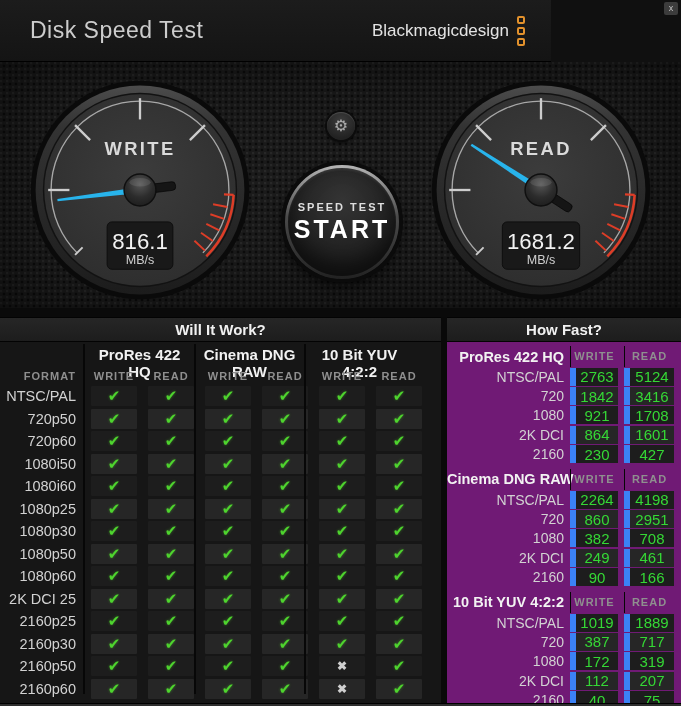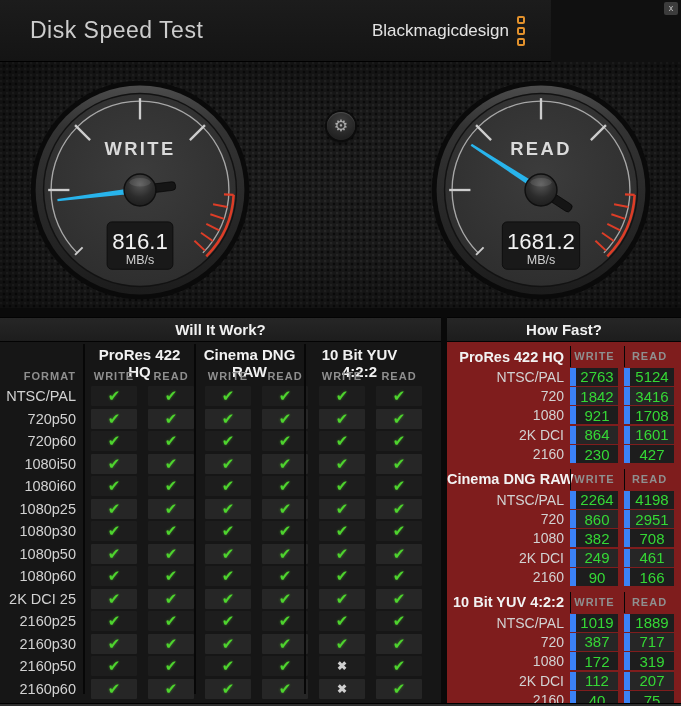--- a/index.html
+++ b/index.html
@@ -59,21 +59,21 @@
     box-shadow:inset 0 -12px 22px rgba(0,0,0,.55), inset 0 2px 2px rgba(255,255,255,.08);
     display:flex; flex-direction:column; align-items:center; justify-content:center; gap:2px;
   }
   .start-line1{ font-size:11px; font-weight:bold; letter-spacing:2px; color:#dedede; }
   .start-line2{ font-size:25px; font-weight:bold; letter-spacing:3px; color:#fff; }
   
   .divider-h{ position:absolute; top:308px; left:0; width:681px; height:9px; background:#0a0a0a; }
   .lower{ position:absolute; top:317px; left:0; width:681px; bottom:0; display:flex; }
   .panel-left{ width:441px; background:#161616; position:relative; }
   .panel-gap{ width:6px; background:#090909; }
-  .panel-right{ flex:1; background:#7f1d1d; position:relative; }
+  .panel-right{ flex:1; background:#701a75; position:relative; }
   .sec-title{
     height:25px; line-height:24px; text-align:center; font-weight:bold; font-size:15px;
     color:#f0f0f0; background:linear-gradient(#262626,#1d1d1d);
     border-top:1px solid #030303; border-bottom:1px solid #030303;
   }
   
   .wiw-body{ position:relative; padding-top:4px; }
   .wiw-ghead{ display:grid; grid-template-columns:80px 101px 101px 101px; column-gap:9px; height:22px; align-items:center; }
   .wiw-gname{ text-align:center; font-weight:bold; font-size:15px; color:#f2f2f2; }
   .wiw-row{ display:grid; grid-template-columns:80px 46px 46px 46px 46px 46px 46px; column-gap:11px; align-items:center; }
@@ -202,20 +202,26 @@
       <polygon points="-1.2,-86 1.2,-86 3.4,13 -3.4,13" fill="#28b4ec"></polygon>
     </g>
     <circle r="16.5" fill="url(#hubG)" stroke="#0f0f0f" stroke-width="1.5"></circle>
     <ellipse cx="0" cy="-8" rx="11" ry="4.5" fill="rgba(255,255,255,0.10)"></ellipse>
   </svg>
 
   <div class="gear-btn">
     <span class="gear-glyph">⚙</span>
   </div>
 
+  <div class="start-outer">
+    <div class="start-inner">
+      <div class="start-line1">SPEED TEST</div>
+      <div class="start-line2">START</div>
+    </div>
+  </div>
 </div>
 
 <div class="divider-h"></div>
 <div class="lower">
 
   <div class="panel-left">
     <div class="sec-title">Will It Work?</div>
     <div class="wiw-body">
       <div class="vline" style="left:83px"></div>
       <div class="vline" style="left:194px"></div>

